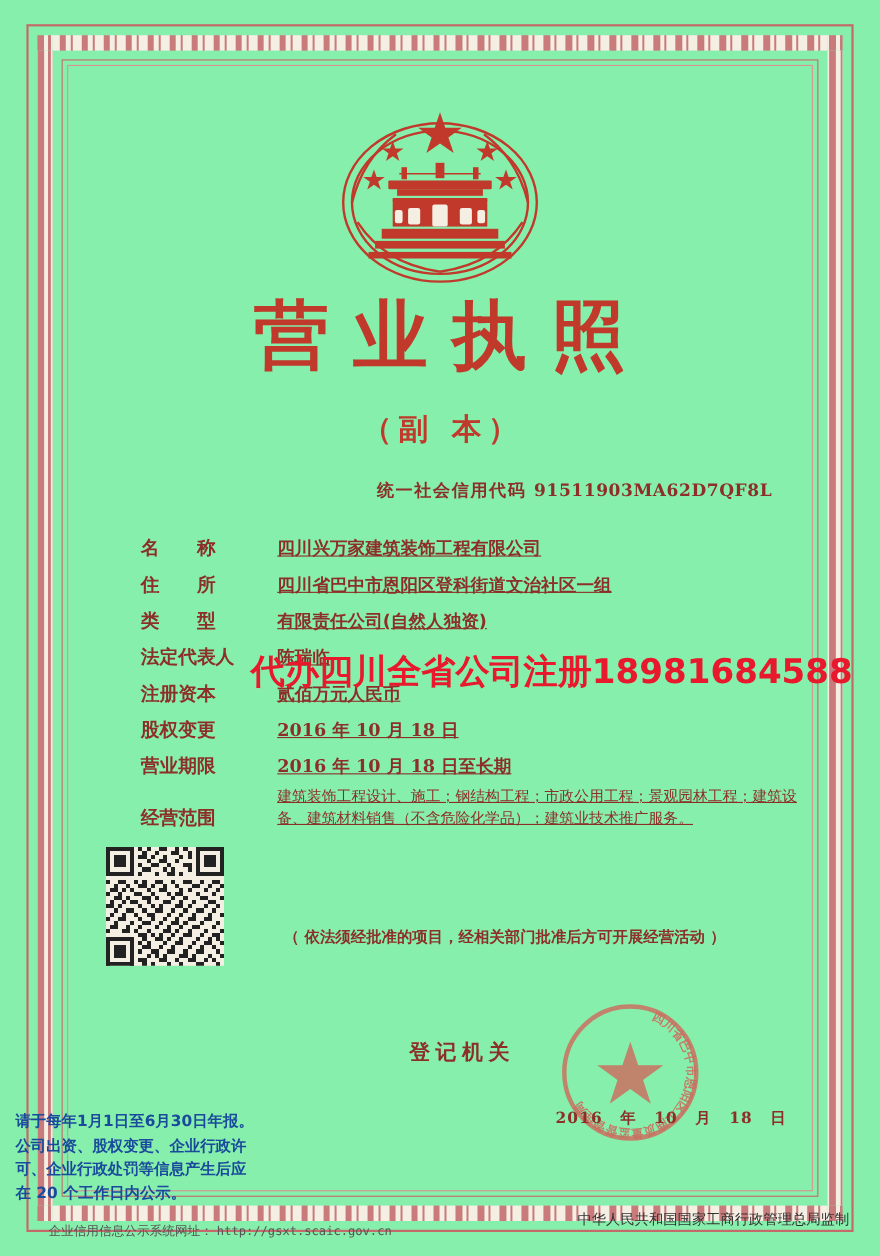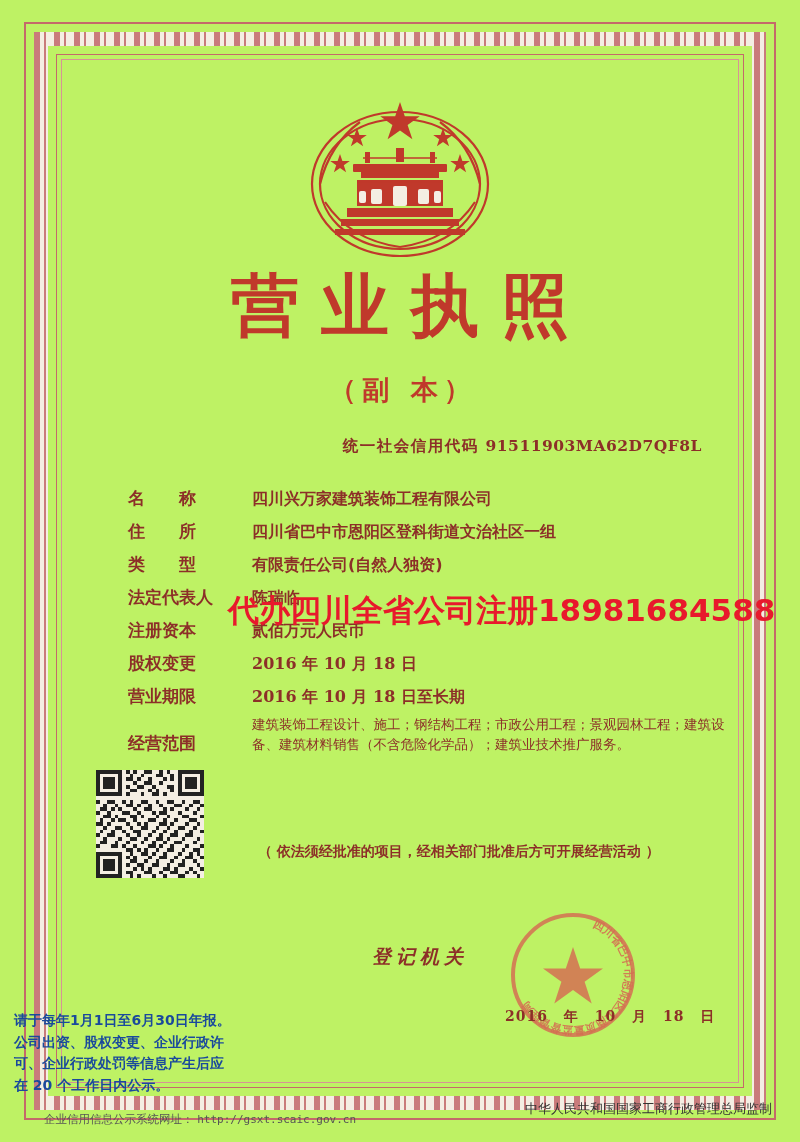--- a/index.html
+++ b/index.html
@@ -7,21 +7,21 @@
     width:800px;height:1142px;
     background:#efe9de;
     font-family:"DejaVu Sans","Liberation Sans",sans-serif;
     overflow:hidden;
     position:relative;
   }
   .license{
     position:absolute;inset:0;
     background:
       linear-gradient(160deg,#f3ece0 0%,#f7f2e8 35%,#f1ead d 70%,#efe7da 100%);
-    background-color:#bef264;
+    background-color:#86efac;
   }
   
   .border-outer{
     position:absolute;left:24px;top:22px;right:24px;bottom:22px;
     border:2px solid #c46a6a;
   }
   .border-fret{
     position:absolute;left:34px;top:32px;right:34px;bottom:32px;
     border:14px solid transparent;
     border-image: repeating-linear-gradient(90deg,
@@ -73,38 +73,38 @@
     min-height:27px;
   }
   .lbl{
     width:118px;flex:0 0 118px;
     font-size:17px;font-weight:bold;color:#8c2f28;
     letter-spacing:0px;
     display:flex;justify-content:space-between;
   }
   .val{
     font-size:16px;color:#8c2f28;font-weight:bold;
-    padding-left:6px;line-height:1.45;
+    padding-left:6px;line-height:1.45;text-decoration:underline;
   }
   .val.small{font-size:13.5px;font-weight:normal;line-height:1.5;}
   .val.num{font-family:"DejaVu Serif","Liberation Serif",serif;font-weight:bold;}
 
   .note{
     position:absolute;left:258px;top:843px;
     font-size:14px;color:#8c2f28;font-weight:bold;
   }
   .qr{
     position:absolute;left:96px;top:770px;
     width:108px;height:108px;
   }
   .qr svg{display:block;}
 
   .registrar{
     position:absolute;left:372px;top:944px;
-    font-size:19px;font-weight:bold;color:#8c2f28;letter-spacing:5px;font-style:italic;
+    font-size:19px;font-weight:bold;color:#8c2f28;letter-spacing:5px;
   }
   .seal{
     position:absolute;left:498px;top:900px;width:150px;height:150px;
     opacity:.82;
   }
   .date-line{
     position:absolute;left:500px;top:1008px;
     font-size:14px;color:#8c2f28;font-weight:bold;
     letter-spacing:1px;
   }

